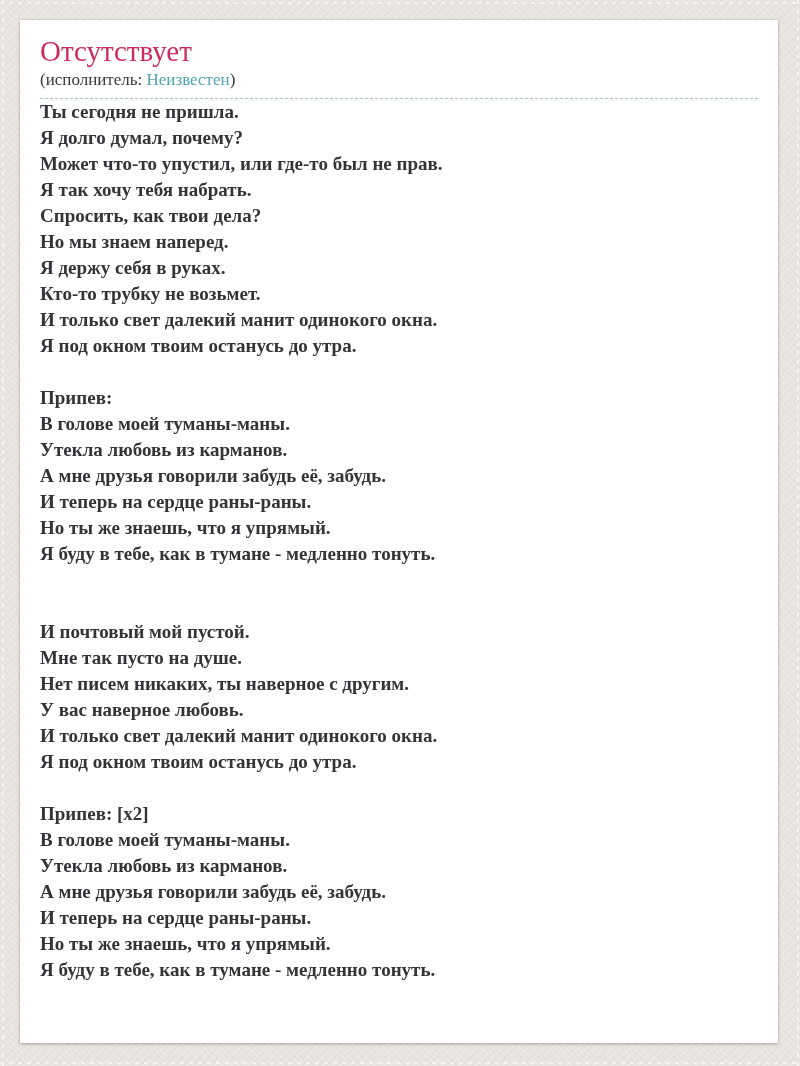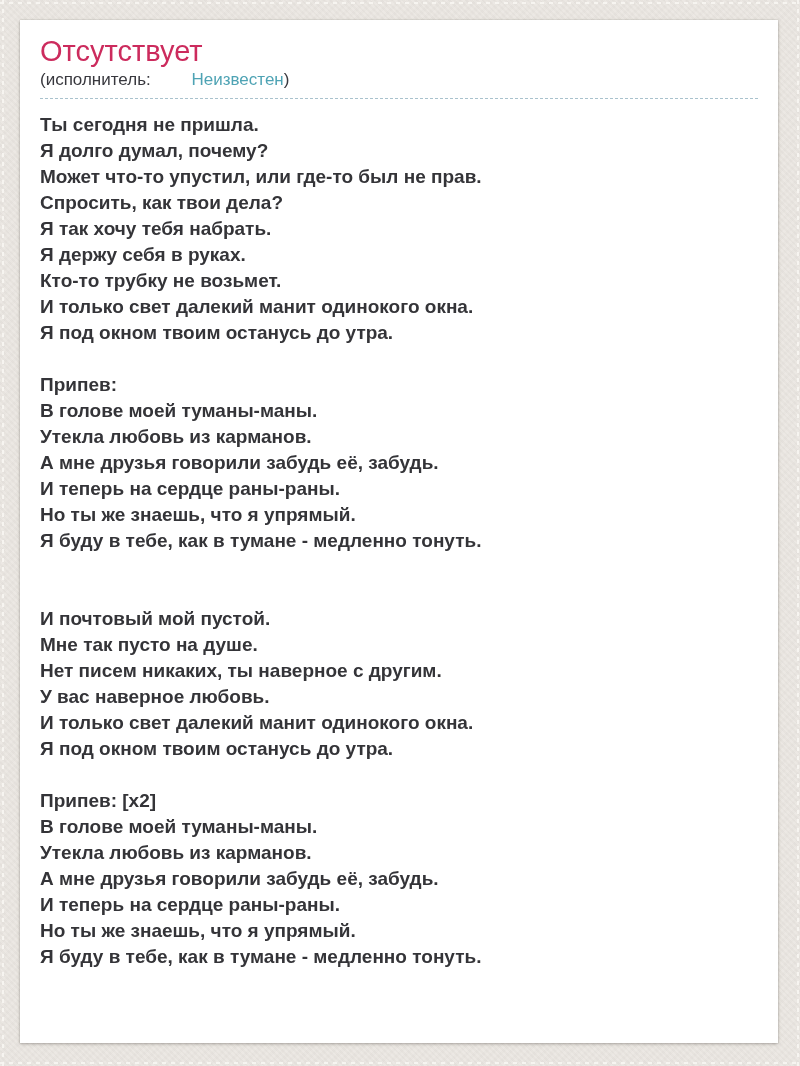--- a/index.html
+++ b/index.html
@@ -17,20 +17,21 @@
   body{
     font-family:"Liberation Sans","DejaVu Sans",sans-serif;
     background-color:var(--page-bg);
   }
   .page{
     position:relative;width:800px;height:1066px;
     background:
       repeating-linear-gradient(45deg, rgba(255,255,255,0.06) 0 2px, rgba(0,0,0,0.015) 2px 4px),
       repeating-linear-gradient(-45deg, rgba(255,255,255,0.04) 0 3px, rgba(120,110,100,0.02) 3px 6px),
       var(--page-bg);
+    font-family: Liberation Serif, serif;
   }
   .edge{position:absolute;z-index:3;opacity:.9;}
   .edge-top,.edge-bottom{
     left:0;width:100%;height:2px;
     background:repeating-linear-gradient(90deg,var(--edge-dash) 0 4px,transparent 4px 9px);
   }
   .edge-top{top:2px;}
   .edge-bottom{bottom:2px;}
   .edge-left,.edge-right{
     top:0;height:100%;width:2px;
@@ -61,24 +62,22 @@
   .artist-line{
     font-size:17px;
     line-height:22px;
     color:var(--label-color);
     margin-top:1px;
   }
   .artist-link{
     color:var(--artist-link);
     text-decoration:none;
     cursor:pointer;
-    margin-left:36px;
   }
   .lyrics{
-    margin-top:13px;
     font-size:19px;
     font-weight:bold;
     color:var(--text-color);
   }
   .lyric-line{
     min-height:26px;
     line-height:26px;
     white-space:nowrap;
   }
 </style>
@@ -95,22 +94,23 @@
     <header class="song-header">
       <h1 class="song-title">Отсутствует</h1>
       <p class="artist-line"><span>(исполнитель:</span>
         <a href="#" class="artist-link">Неизвестен</a><span>)</span></p>
     </header>
 
     <div class="lyrics">
         <div class="lyric-line">Ты сегодня не пришла.</div>
         <div class="lyric-line">Я долго думал, почему?</div>
         <div class="lyric-line">Может что-то упустил, или где-то был не прав.</div>
+        <div class="lyric-line">Я так хочу тебя набрать.</div>
         <div class="lyric-line">Спросить, как твои дела?</div>
-        <div class="lyric-line">Я так хочу тебя набрать.</div>
+        <div class="lyric-line">Но мы знаем наперед.</div>
         <div class="lyric-line">Я держу себя в руках.</div>
         <div class="lyric-line">Кто-то трубку не возьмет.</div>
         <div class="lyric-line">И только свет далекий манит одинокого окна.</div>
         <div class="lyric-line">Я под окном твоим останусь до утра.</div>
         <div class="lyric-line"></div>
         <div class="lyric-line">Припев:</div>
         <div class="lyric-line">В голове моей туманы-маны.</div>
         <div class="lyric-line">Утекла любовь из карманов.</div>
         <div class="lyric-line">А мне друзья говорили забудь её, забудь.</div>
         <div class="lyric-line">И теперь на сердце раны-раны.</div>

